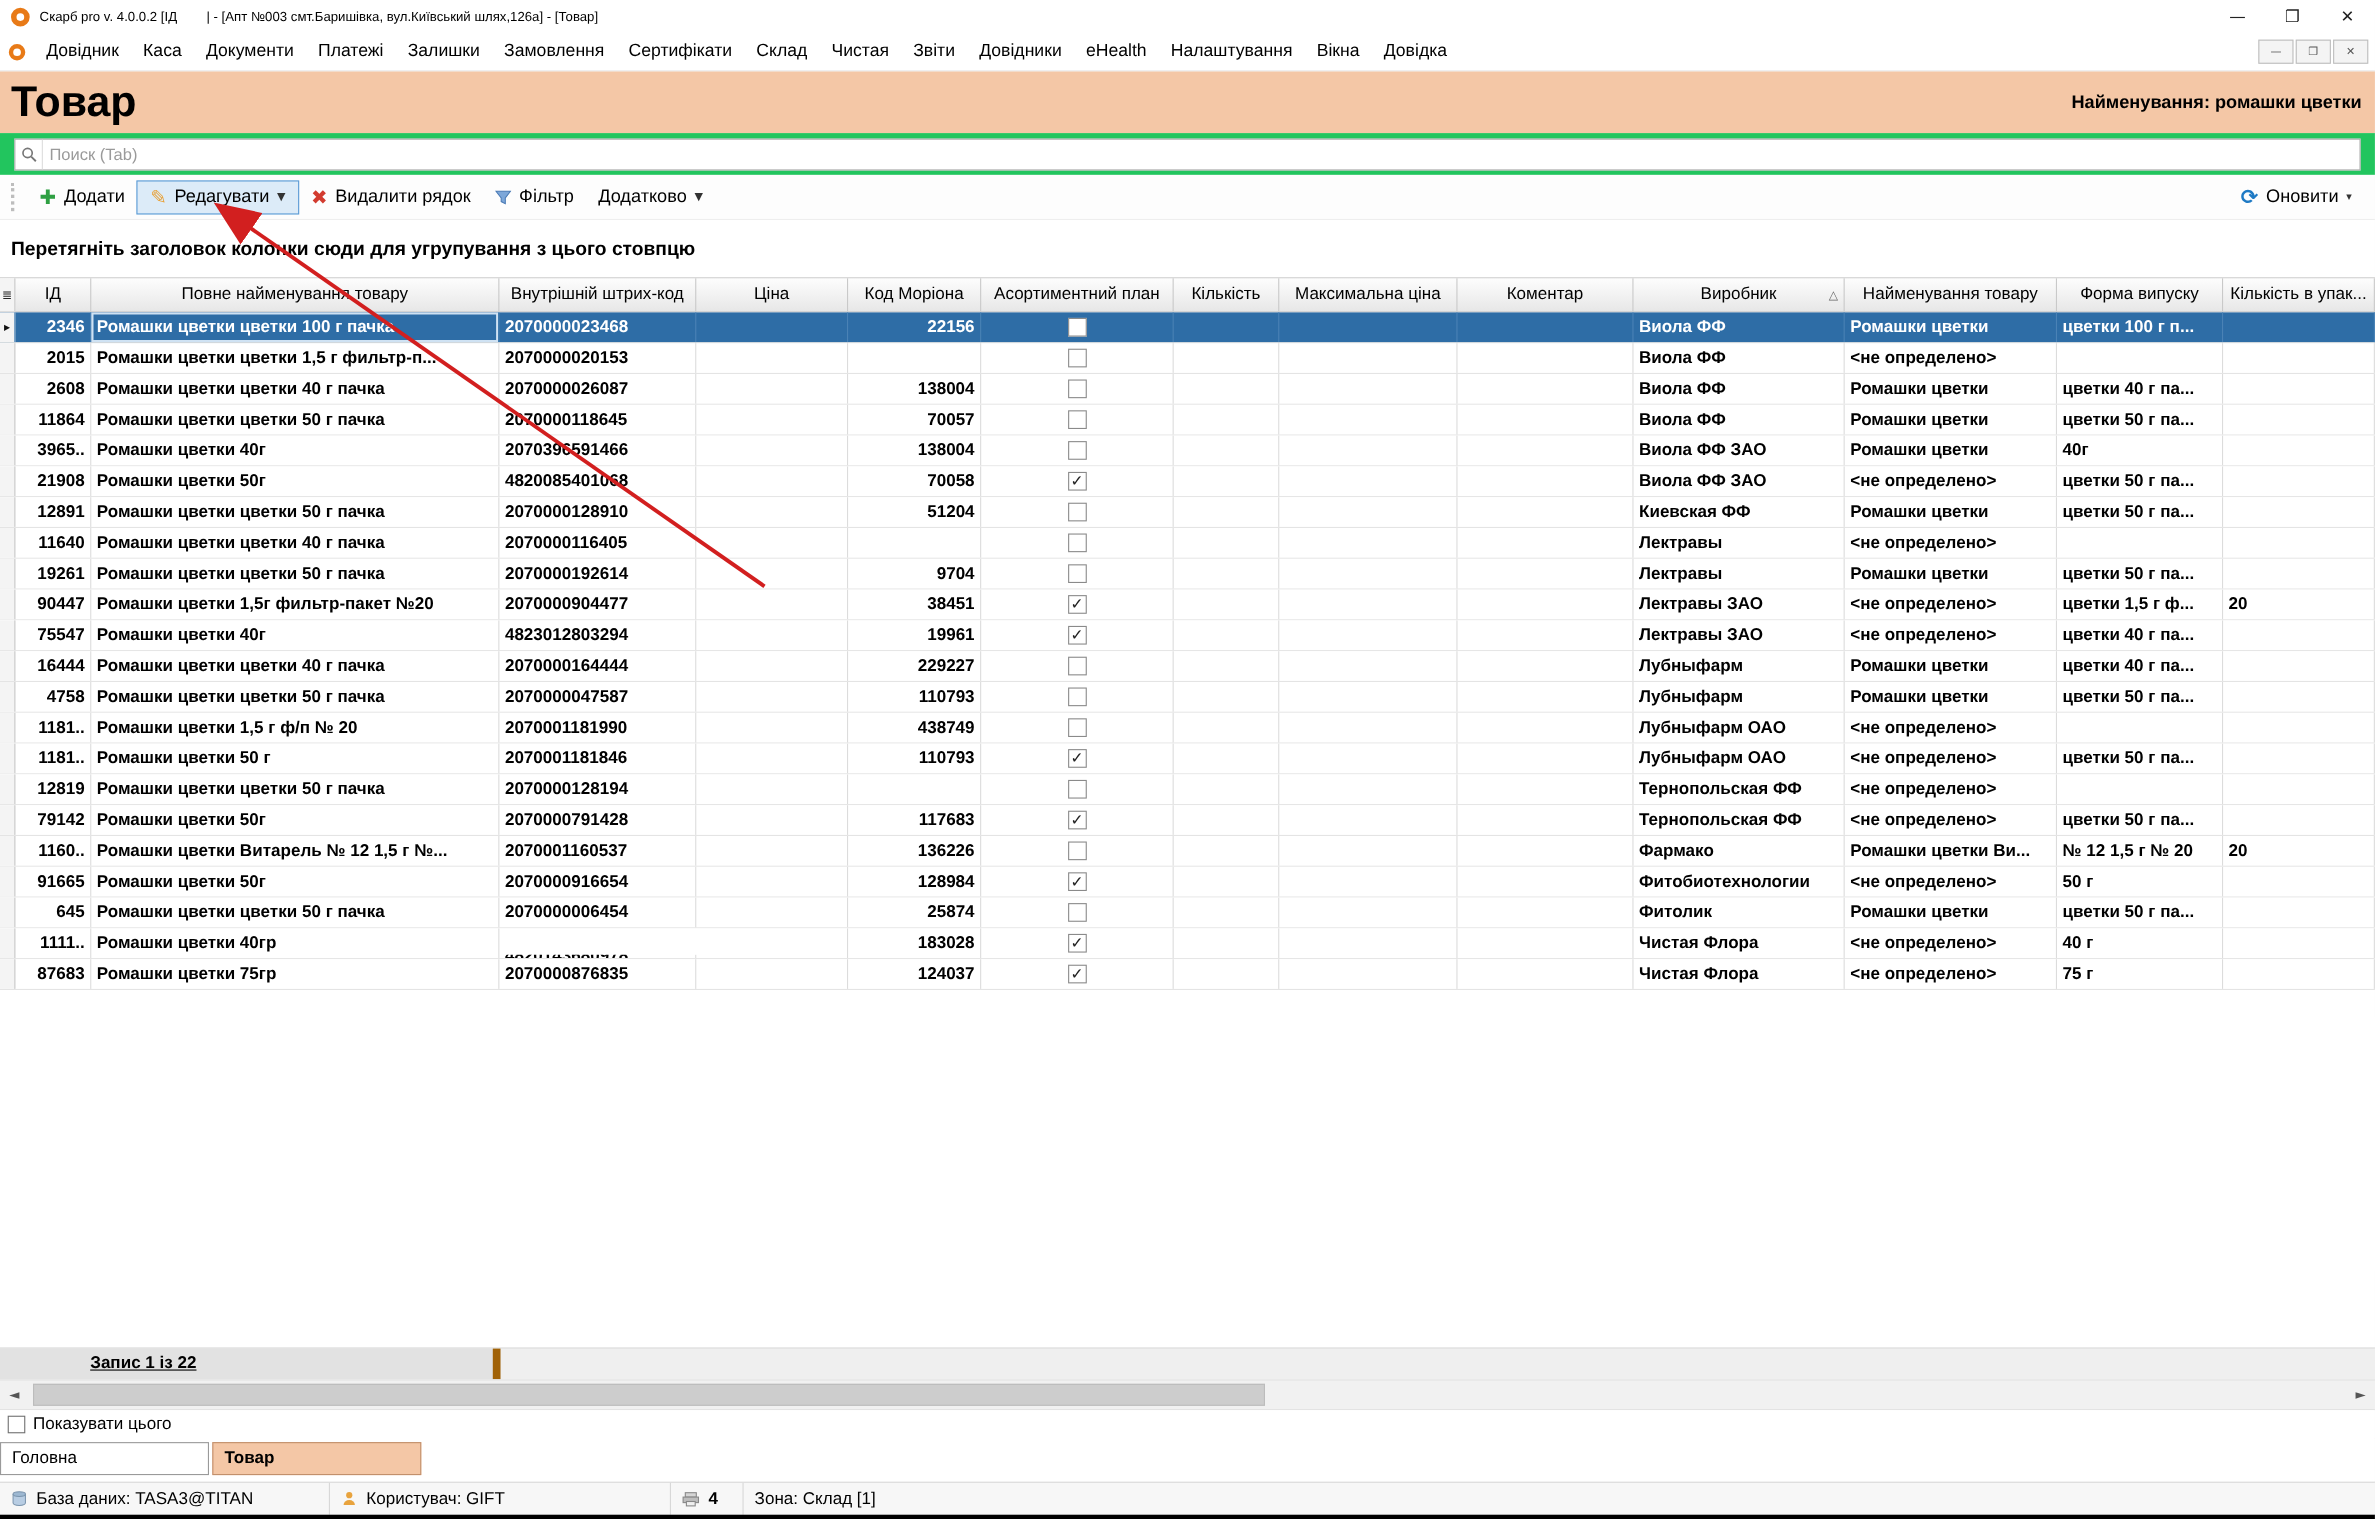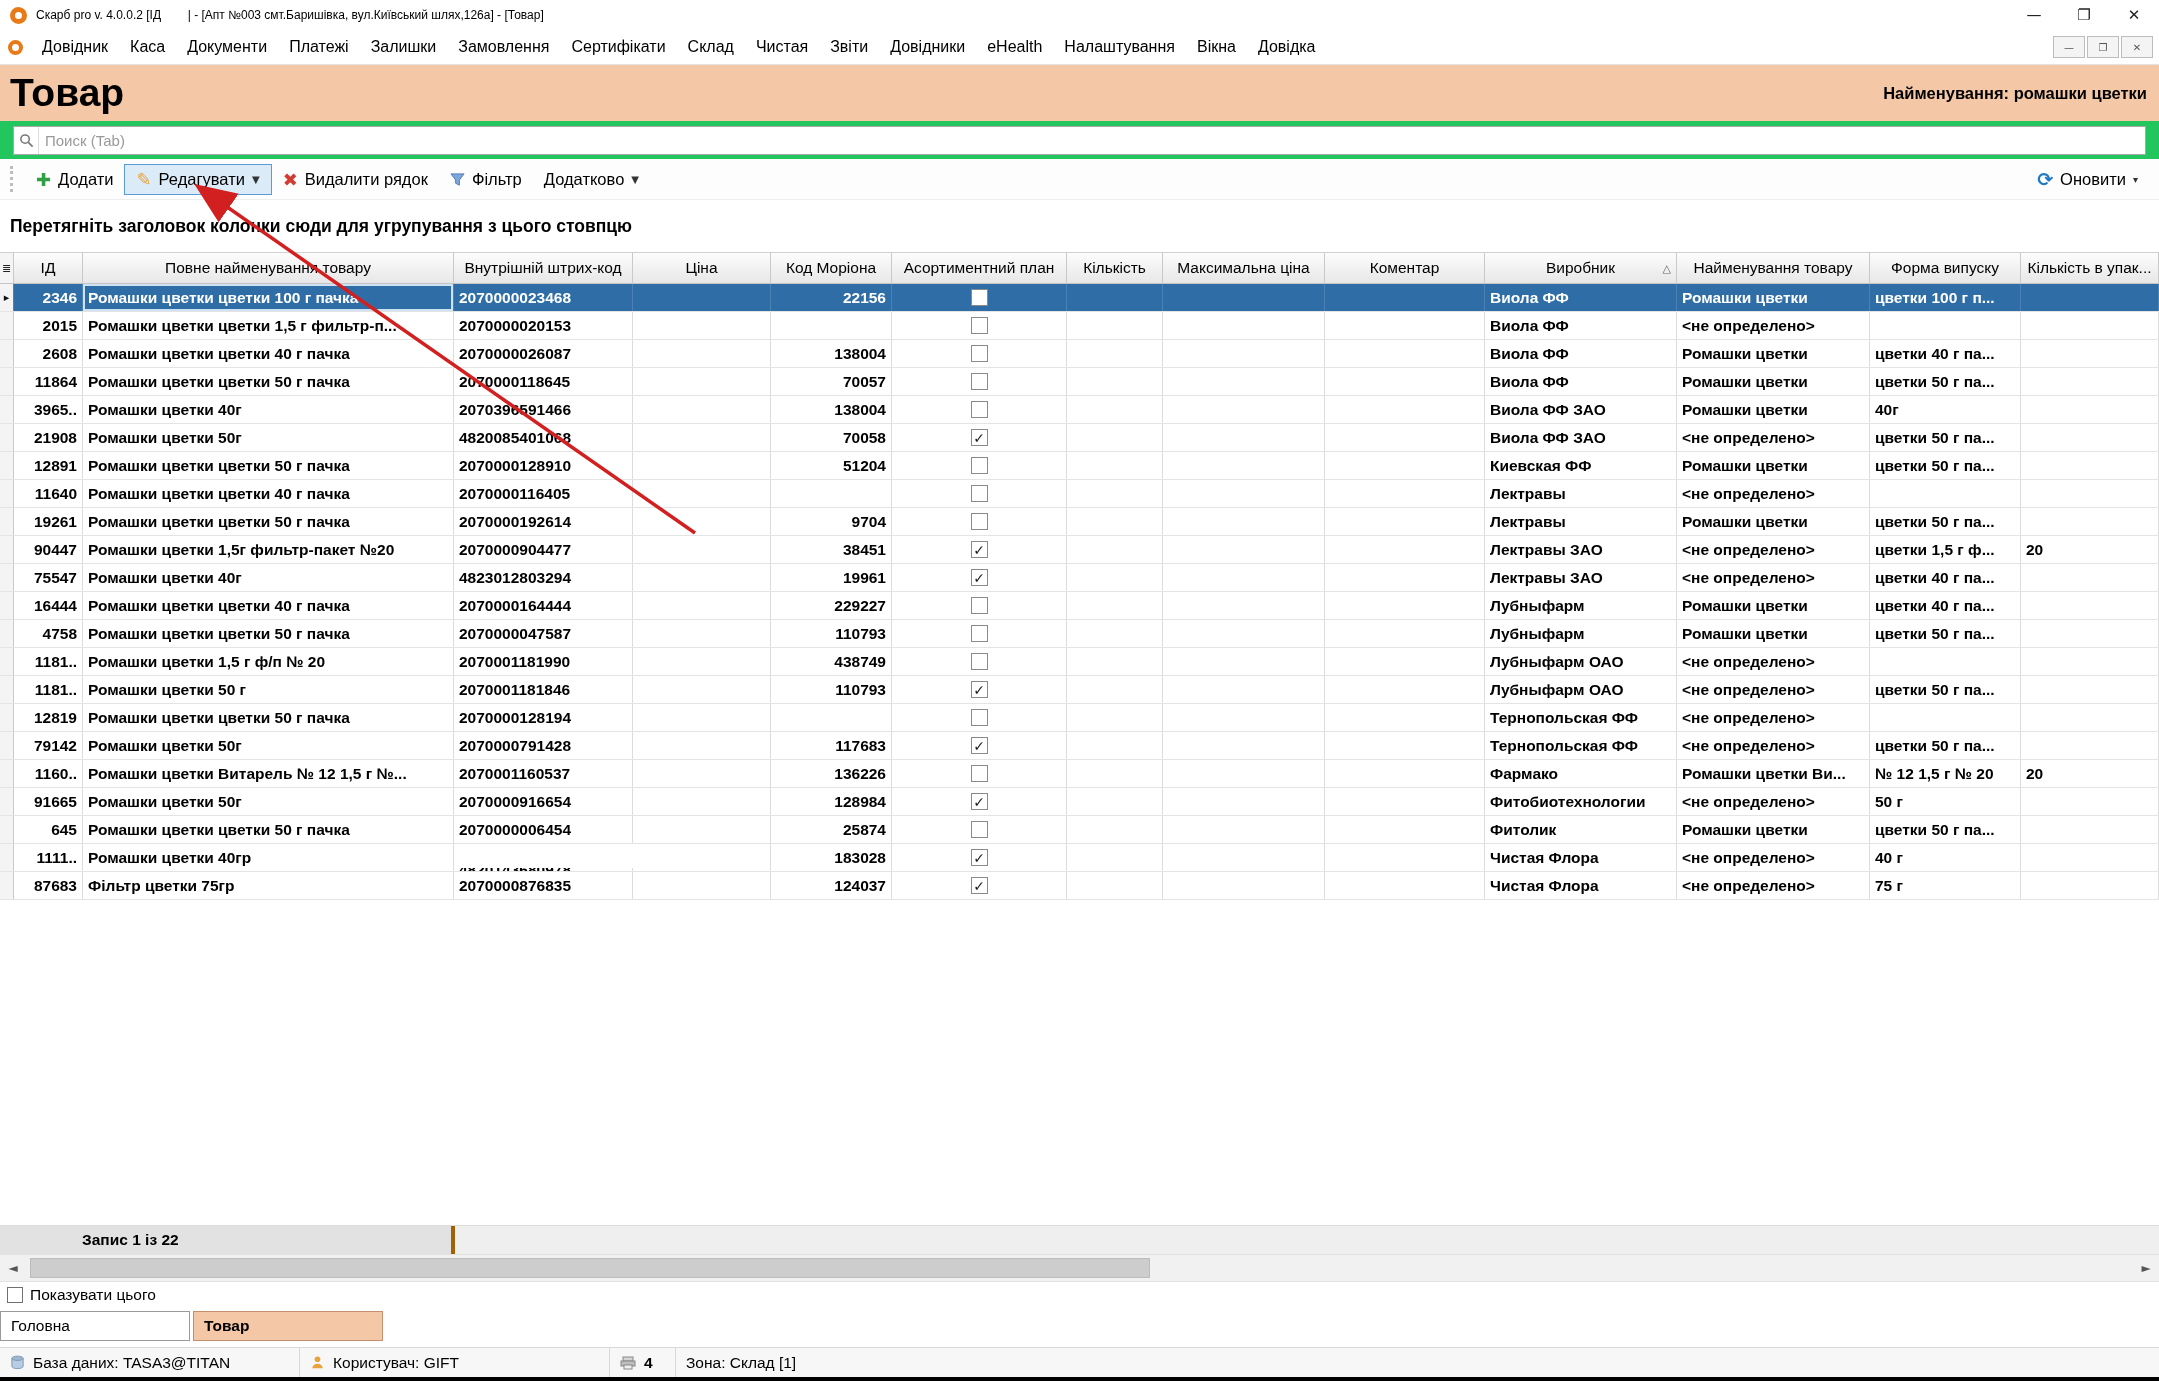--- a/index.html
+++ b/index.html
@@ -61,21 +61,21 @@
   .trow.selected .tcell{border-right-color:#4a82b5;}
   .indcell{background:#f4f4f4;justify-content:center;padding:0;font-size:11px;color:#222;border-right:1px solid #c9c9c9;}
   .trow.selected .indcell{background:#f4f4f4;color:#111;}
   .focuscell{box-shadow:inset 0 0 0 2px #cfe2f3;}
   .cb{width:17px;height:17px;border:1px solid #8a8a8a;background:#fff;display:flex;align-items:center;justify-content:center;font-size:14px;color:#222;font-weight:400;box-sizing:border-box;font-family:"DejaVu Sans",sans-serif;}
 
   .filler{flex:1 1 auto;background:#fff;}
 
   
   .recordbar{height:28px;background:#efefef;border-top:1px solid #dcdcdc;display:flex;align-items:center;font-size:15.5px;font-weight:700;flex:0 0 auto;}
-  .recordseg{width:455px;height:100%;background:#e2e2e2;border-right:4px solid #a16207;display:flex;align-items:center;padding-left:82px;box-sizing:border-box;}
+  .recordseg{width:455px;height:100%;background:#e2e2e2;border-right:7px solid #a16207;display:flex;align-items:center;padding-left:82px;box-sizing:border-box;text-decoration:underline;}
 
   .hscroll{height:26px;background:#f1f1f1;display:flex;align-items:center;border-top:1px solid #e2e2e2;border-bottom:1px solid #e2e2e2;flex:0 0 auto;}
   .scroll-arrow{width:26px;text-align:center;color:#555;font-size:12px;}
   .scroll-track{flex:1;position:relative;height:100%;}
   .scroll-thumb{position:absolute;left:4px;top:3px;height:20px;width:1120px;background:#cdcdcd;border:1px solid #bcbcbc;box-sizing:border-box;}
 
   .detailsrow{height:26px;display:flex;align-items:center;padding-left:7px;font-size:15.5px;gap:7px;background:#fff;flex:0 0 auto;}
   .cb-small{width:16px;height:16px;border:1px solid #707070;background:#fff;box-sizing:border-box;}
 
   .tabsrow{height:36px;display:flex;align-items:flex-start;background:#fff;padding-top:3px;flex:0 0 auto;}
@@ -620,21 +620,21 @@
         <div class="tcell" style="width: 162px;"></div>
         <div class="tcell" style="width: 160px;"></div>
         <div class="tcell" style="width: 192px;">Чистая Флора</div>
         <div class="tcell" style="width: 193px;">&lt;не определено&gt;</div>
         <div class="tcell" style="width: 151px;">40 г</div>
         <div class="tcell" style="width: 138px;"></div>
       </div>
       <div class="trow">
         <div class="tcell indcell" style="width: 14px;"></div>
         <div class="tcell right" style="width: 69px;">87683</div>
-        <div class="tcell" style="width: 371px;">Фільтр цветки 75гр</div>
+        <div class="tcell" style="width: 371px;">Ромашки цветки 75гр</div>
         <div class="tcell" style="width: 179px;">2070000876835</div>
         <div class="tcell" style="width: 138px;"></div>
         <div class="tcell right" style="width: 121px;">124037</div>
         <div class="tcell center" style="width: 175px;">
           <div class="cb">✓</div>
         </div>
         <div class="tcell" style="width: 96px;"></div>
         <div class="tcell" style="width: 162px;"></div>
         <div class="tcell" style="width: 160px;"></div>
         <div class="tcell" style="width: 192px;">Чистая Флора</div>

